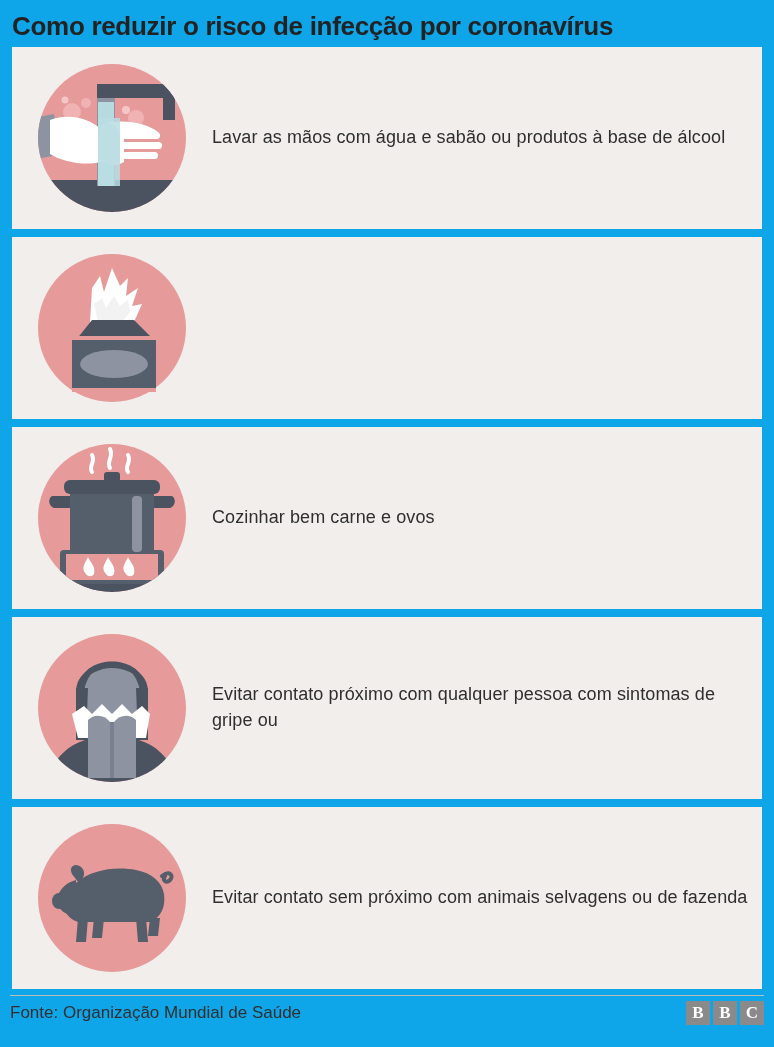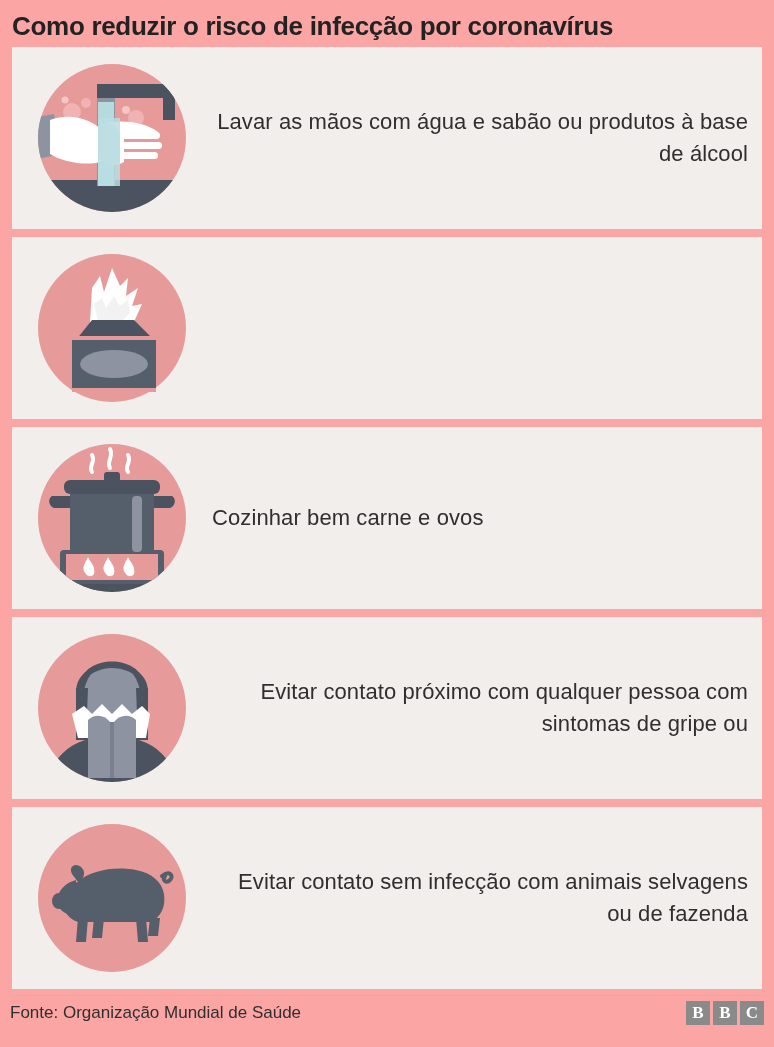--- a/index.html
+++ b/index.html
@@ -11,21 +11,21 @@
     width: 774px;
     height: 1047px;
     font-family: "Liberation Sans", sans-serif;
     overflow: hidden;
     position: relative;
   }
   .infographic {
     width: 774px;
     height: 1047px;
     box-sizing: border-box;
-    background: #fca5a5;
+    background: #0ea5e9;
     display: flex;
     flex-direction: column;
   }
 
   
   .title-bar {
     padding: 12px 12px 0 12px;
     height: 56px;
     box-sizing: border-box;
   }
@@ -58,26 +58,25 @@
   }
   .icon-wrap {
     width: 200px;
     min-width: 200px;
     height: 182px;
     display: flex;
     align-items: center;
     justify-content: center;
   }
   .panel-text {
-    font-size: 22px;
+    font-size: 18px;
     color: #2f2f2f;
     line-height: 1.42;
     padding-right: 14px;
     letter-spacing: 0.1px;
-    text-align: right;
   }
 
   
   .footer {
     border-top: 1px solid #bbbbbb;
     margin: 6px 10px 16px 10px;
     height: 46px;
     display: flex;
     align-items: center;
     justify-content: space-between;
@@ -274,21 +273,21 @@
 
             <path d="M46,100 L56,100 L54,124 L44,124 Z"></path>
             <path d="M62,100 L72,100 L70,120 L60,120 Z"></path>
             <path d="M104,100 L114,100 L116,124 L106,124 Z"></path>
             <path d="M118,100 L128,100 L126,118 L116,118 Z"></path>
 
             <path d="M130,58 C138,52 142,58 138,62 C134,66 130,62 133,58" fill="none" stroke="#555e6b" stroke-width="4" stroke-linecap="round"></path>
           </g>
         </svg>
       </div>
-      <div class="panel-text">Evitar contato sem infecção com animais selvagens ou de fazenda</div>
+      <div class="panel-text">Evitar contato sem próximo com animais selvagens ou de fazenda</div>
     </div>
 
   </div>
 
   <div class="footer">
     <div class="source">Fonte: Organização Mundial de Saúde</div>
     <div class="bbc-logo">
       <span class="bbc-block">B</span>
       <span class="bbc-block">B</span>
       <span class="bbc-block">C</span>

